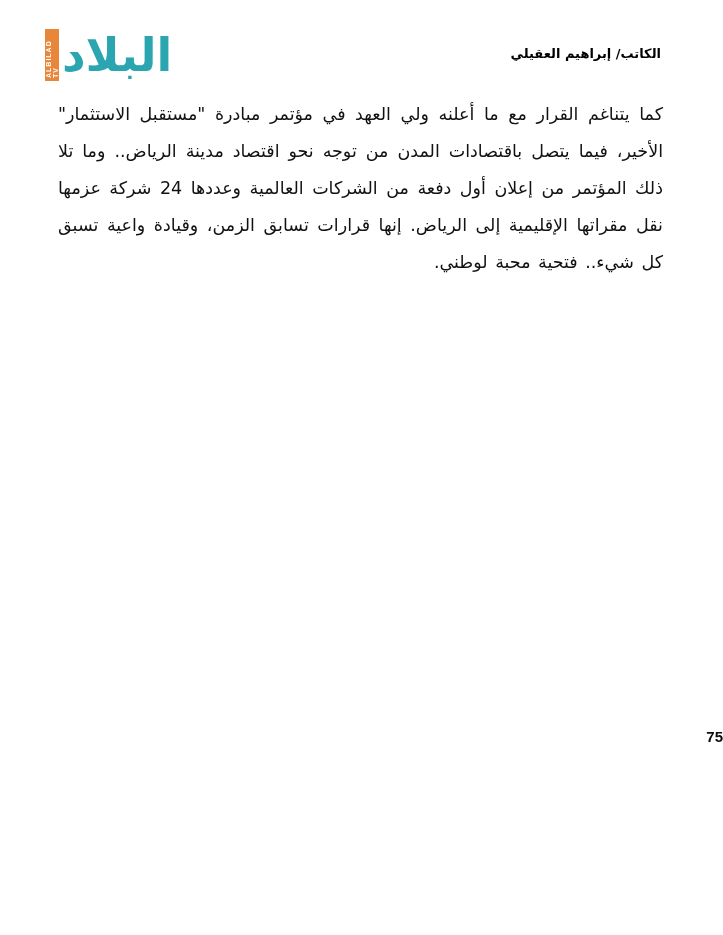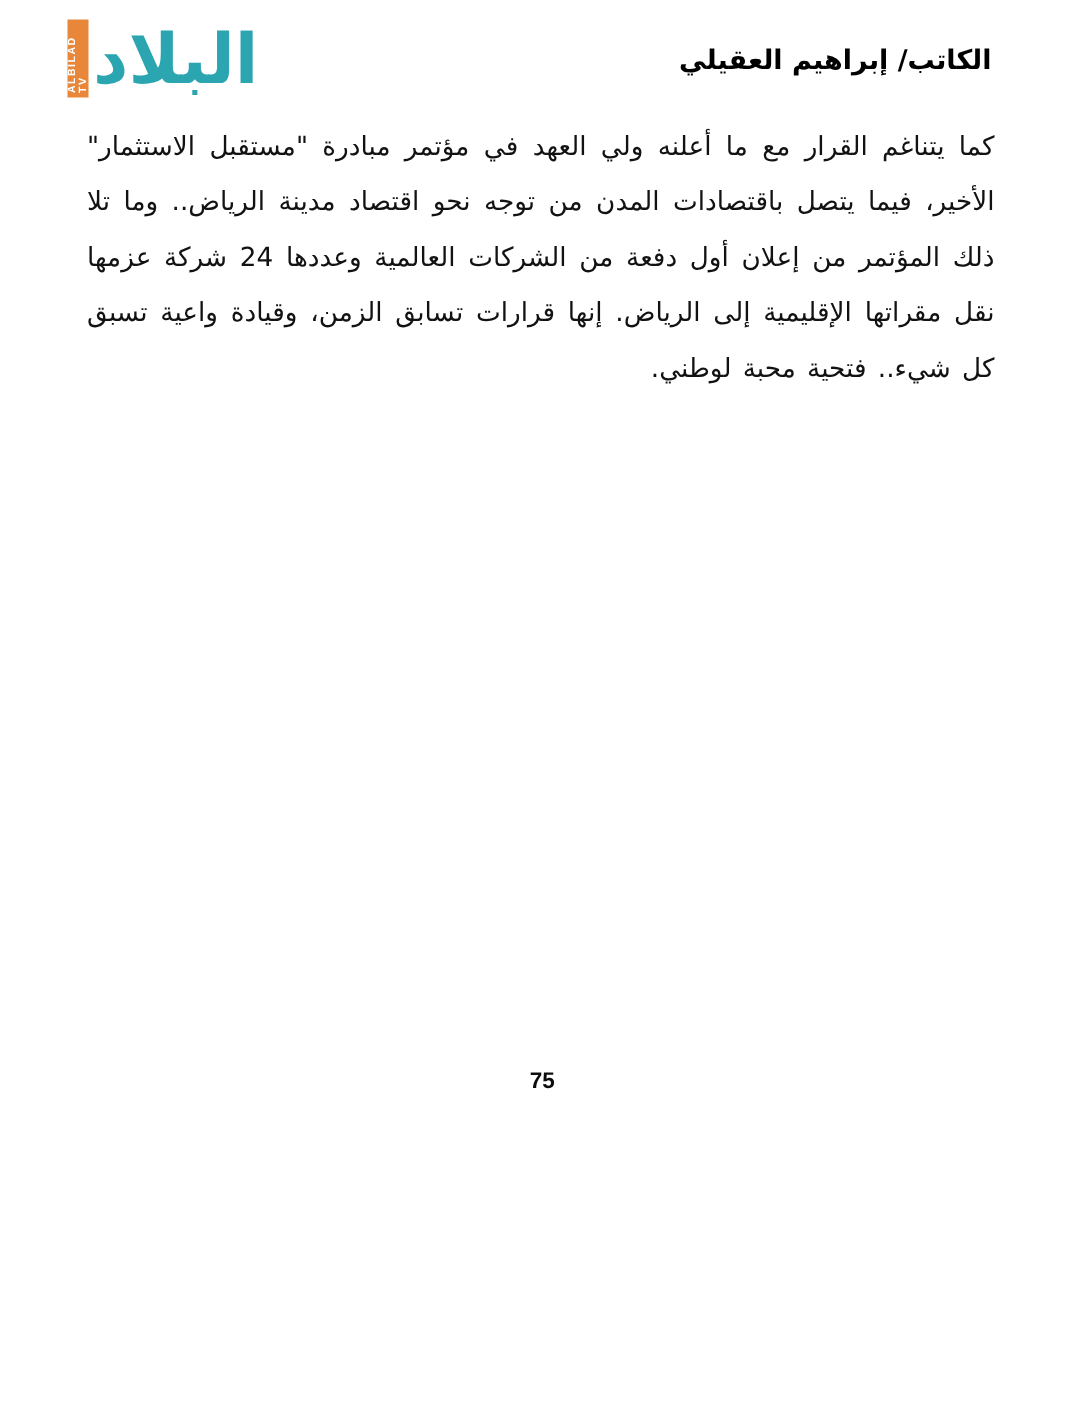--- a/index.html
+++ b/index.html
@@ -1,21 +1,21 @@
 <!DOCTYPE html>
 <html lang="ar"><head>
 <meta charset="utf-8">
 <style>
   * { margin: 0; padding: 0; box-sizing: border-box; }
   html, body { background: #ffffff; }
   .page {
     position: relative;
     width: 723px;
     height: 795px;
-    margin: 0 auto;
+    margin: 16px auto;
     background: #ffffff;
     overflow: hidden;
     font-family: "DejaVu Sans", "Liberation Serif", serif;
   }
 
   
   .logo {
     position: absolute;
     top: 13px;
     left: 45px;
@@ -47,21 +47,21 @@
     font-family: "DejaVu Sans", sans-serif;
     letter-spacing: -2px;
     direction: rtl;
   }
   .writer {
     position: absolute;
     top: 30px;
     right: 62px;
     direction: rtl;
     font-family: "DejaVu Sans", sans-serif;
-    font-size: 18px;
+    font-size: 13px;
     font-weight: bold;
     color: #000000;
   }
 
   
   .body-text {
     position: absolute;
     top: 80px;
     right: 60px;
     left: 58px;
@@ -74,21 +74,21 @@
     word-spacing: 2px;
   }
   .body-text p { margin-bottom: 17px; }
 
   
   .page-number {
     position: absolute;
     bottom: 66px;
     left: 0;
     right: 0;
-    text-align: center;
+    text-align: right;
     font-family: "Liberation Sans", sans-serif;
     font-size: 15px;
     font-weight: bold;
     color: #0d0d0d;
   }
 </style>
 </head>
 <body>
 
 <div class="page">

